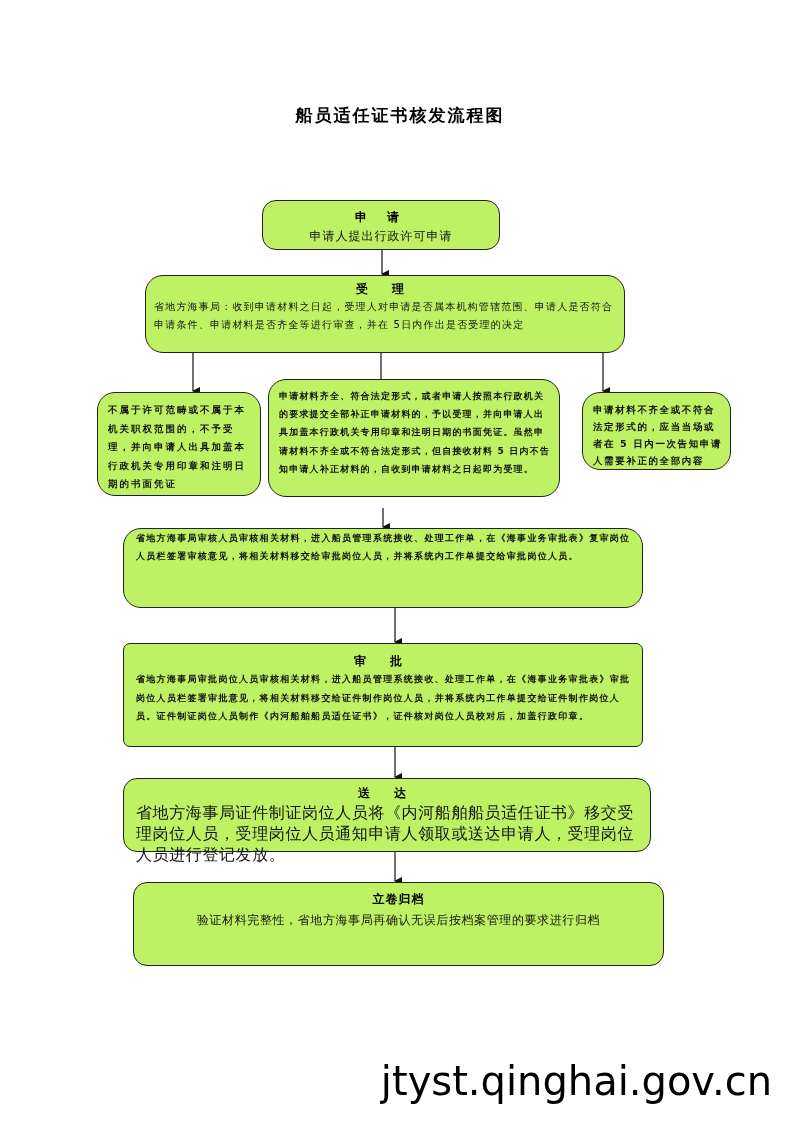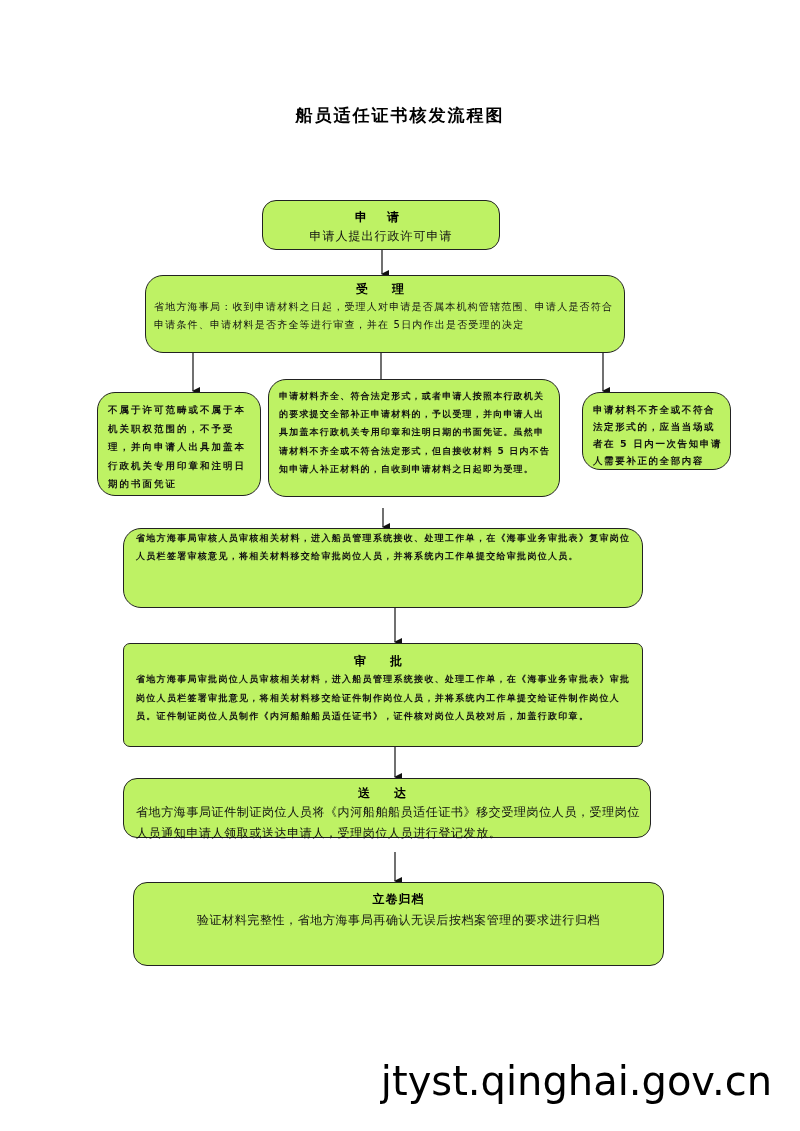--- a/index.html
+++ b/index.html
@@ -39,23 +39,23 @@
     #b-review { left: 123px; top: 528px; width: 520px; height: 80px; }
     #b-review .hdr { font-size: 12px; margin-top: 8px; letter-spacing: 10px; }
     #b-review .txt { font-size: 9px; line-height: 18px; padding: 0 10px 0 12px; letter-spacing: 1.3px; font-weight: bold; }
 
     
     #b-approve { left: 123px; top: 643px; width: 520px; height: 104px; border-radius: 7px; }
     #b-approve .hdr { font-size: 12px; margin-top: 9px; letter-spacing: 10px; }
     #b-approve .txt { font-size: 9px; line-height: 18.5px; padding: 0 10px 0 12px; letter-spacing: 1.3px; font-weight: bold; }
 
     
-    #b-deliver { left: 123px; top: 778px; width: 528px; height: 60px; }
+    #b-deliver { left: 123px; top: 778px; width: 528px; height: 74px; }
     #b-deliver .hdr { font-size: 12px; margin-top: 6px; letter-spacing: 10px; }
-    #b-deliver .txt { font-size: 12px; line-height: 21px; padding: 0 10px 0 12px; letter-spacing: 0.6px; }
+    #b-deliver .txt { font-size: 16px; line-height: 21px; padding: 0 10px 0 12px; letter-spacing: 0.6px; }
 
     
     #b-archive { left: 133px; top: 882px; width: 531px; height: 84px; }
     #b-archive .hdr { font-size: 12px; margin-top: 8px; letter-spacing: 1px; }
     #b-archive .txt { font-size: 12px; text-align: center; margin-top: 4px; letter-spacing: 0.6px; }
   </style>
 </head>
 <body>
 
 <div class="title">船员适任证书核发流程图</div>

